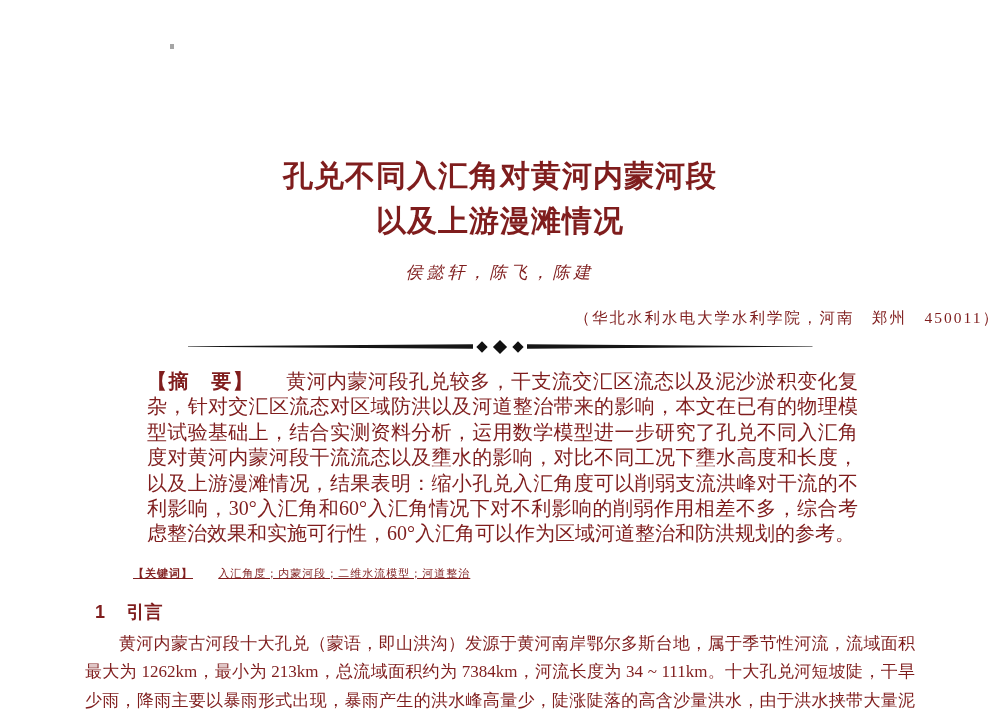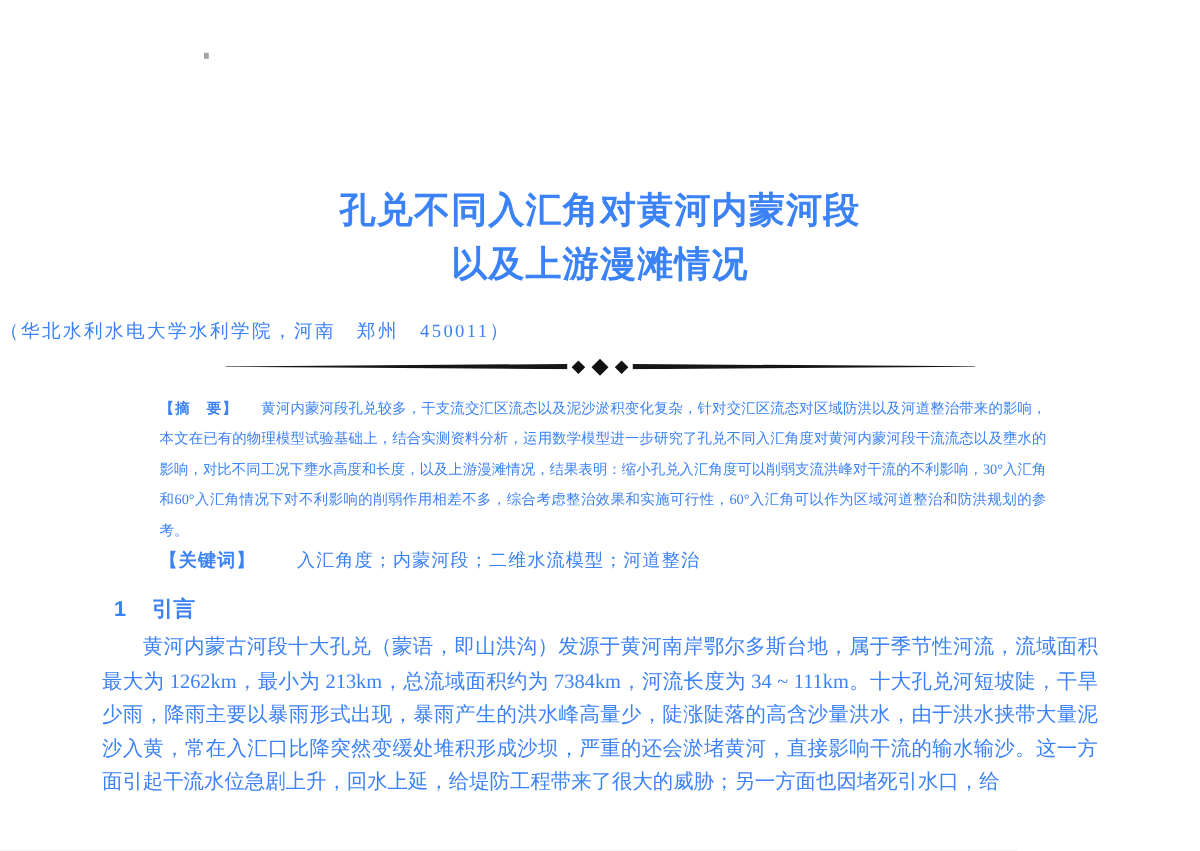--- a/index.html
+++ b/index.html
@@ -2,21 +2,21 @@
 <html><head>
 <meta charset="utf-8">
 <style>
   html,body{margin:0;padding:0;background:#e8e8e8;}
   .page{
     position:relative;
     width:1000px;height:709px;
     margin:0 auto;
     background:#ffffff;
     overflow:hidden;
-    color:#3b82f6;
+    color:#7f1d1d;
     font-family:"Liberation Serif", serif;
   }
   .speck{
     position:absolute;left:170px;top:44px;width:4px;height:5px;
     background:#8f8f8f;opacity:.8;
   }
   .title{
     margin:0;padding-top:153px;
     text-align:center;
     font-family:"Liberation Sans", sans-serif;
@@ -30,21 +30,21 @@
     margin-top:19px;
     text-align:center;
     font-size:17px;
     line-height:22px;
     letter-spacing:4px;
     font-style:italic;
     font-family:"Liberation Serif", serif;
   }
   .affiliation{
     margin-top:23px;
-    text-align:left;
+    text-align:right;
     font-size:15.5px;
     line-height:21px;
     letter-spacing:2px;
   }
   .divider{
     margin:13px auto 0;
     width:625px;
     height:11px;
     display:flex;
     align-items:center;
@@ -57,36 +57,37 @@
     transform:rotate(45deg);
     margin:0 5px;
     flex:0 0 auto;
   }
   .diamond.big{width:10px;height:10px;margin:0 4px;}
   .abstract{
     margin:17px 0 0 133px;
     width:739px;
   }
   .abs-text{
-    margin:0;
-    font-size:12px;
+    margin:14px;
+    font-size:20px;
     line-height:25.4px;
     text-align:justify;
   }
   .label{
     font-family:"Liberation Sans", sans-serif;
     font-weight:700;
     font-style:normal;
     margin-right:1.6em;
     letter-spacing:1px;
   }
   .kw-line{
     margin:0;
-    font-size:15px;
+    font-size:11px;
     line-height:25.4px;
+    text-decoration:underline;
   }
   .kw-line .label{margin-right:2.3em;}
   .kw-text{
     font-family:"Liberation Sans", sans-serif;
     letter-spacing:1px;
   }
   .section-heading{
     margin:15px 0 0 95px;
     font-family:"Liberation Sans", sans-serif;
     font-weight:700;
@@ -108,20 +109,21 @@
 
 <div class="page">
 
   <div class="speck"></div>
 
   <h1 class="title">
     <span>孔兑不同入汇角对黄河内蒙河段</span>
     <span>以及上游漫滩情况</span>
   </h1>
 
+  <div class="authors">侯懿轩，陈飞，陈建</div>
 
   <div class="affiliation">（华北水利水电大学水利学院，河南　郑州　450011）</div>
 
   <div class="divider">
     <span class="rule rule-left"></span>
     <span class="diamond"></span>
     <span class="diamond big"></span>
     <span class="diamond"></span>
     <span class="rule rule-right"></span>
   </div>

